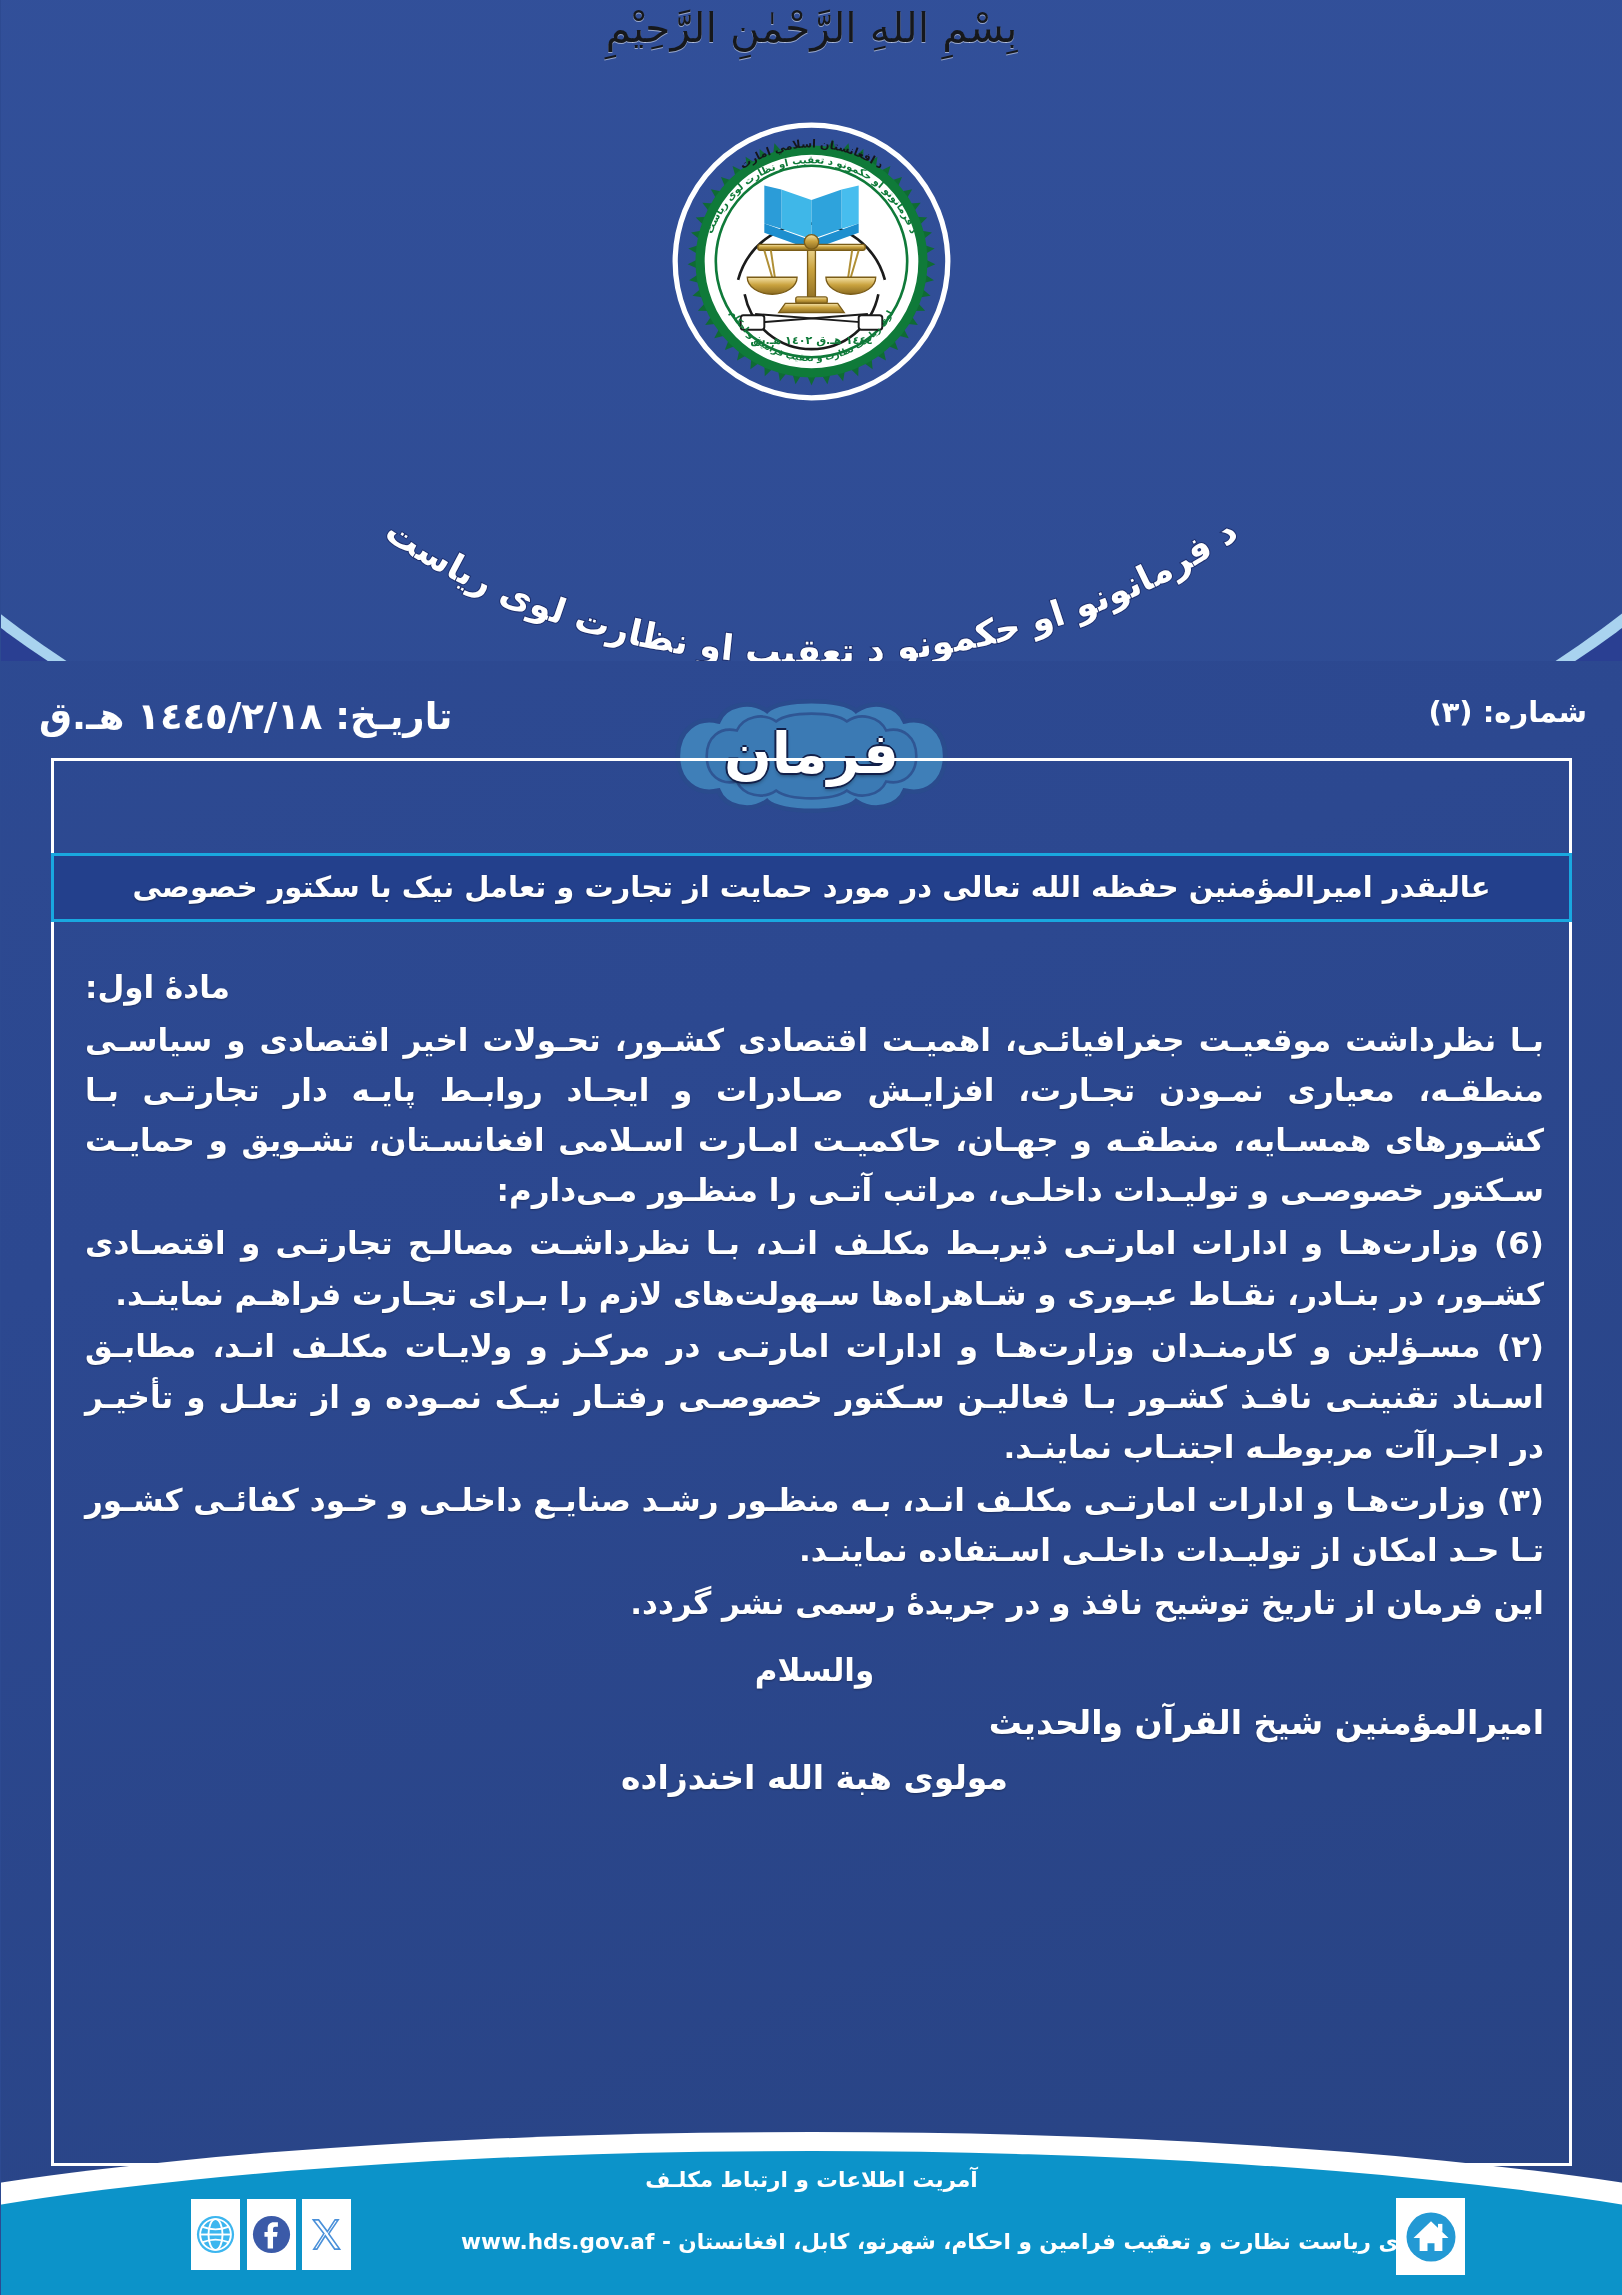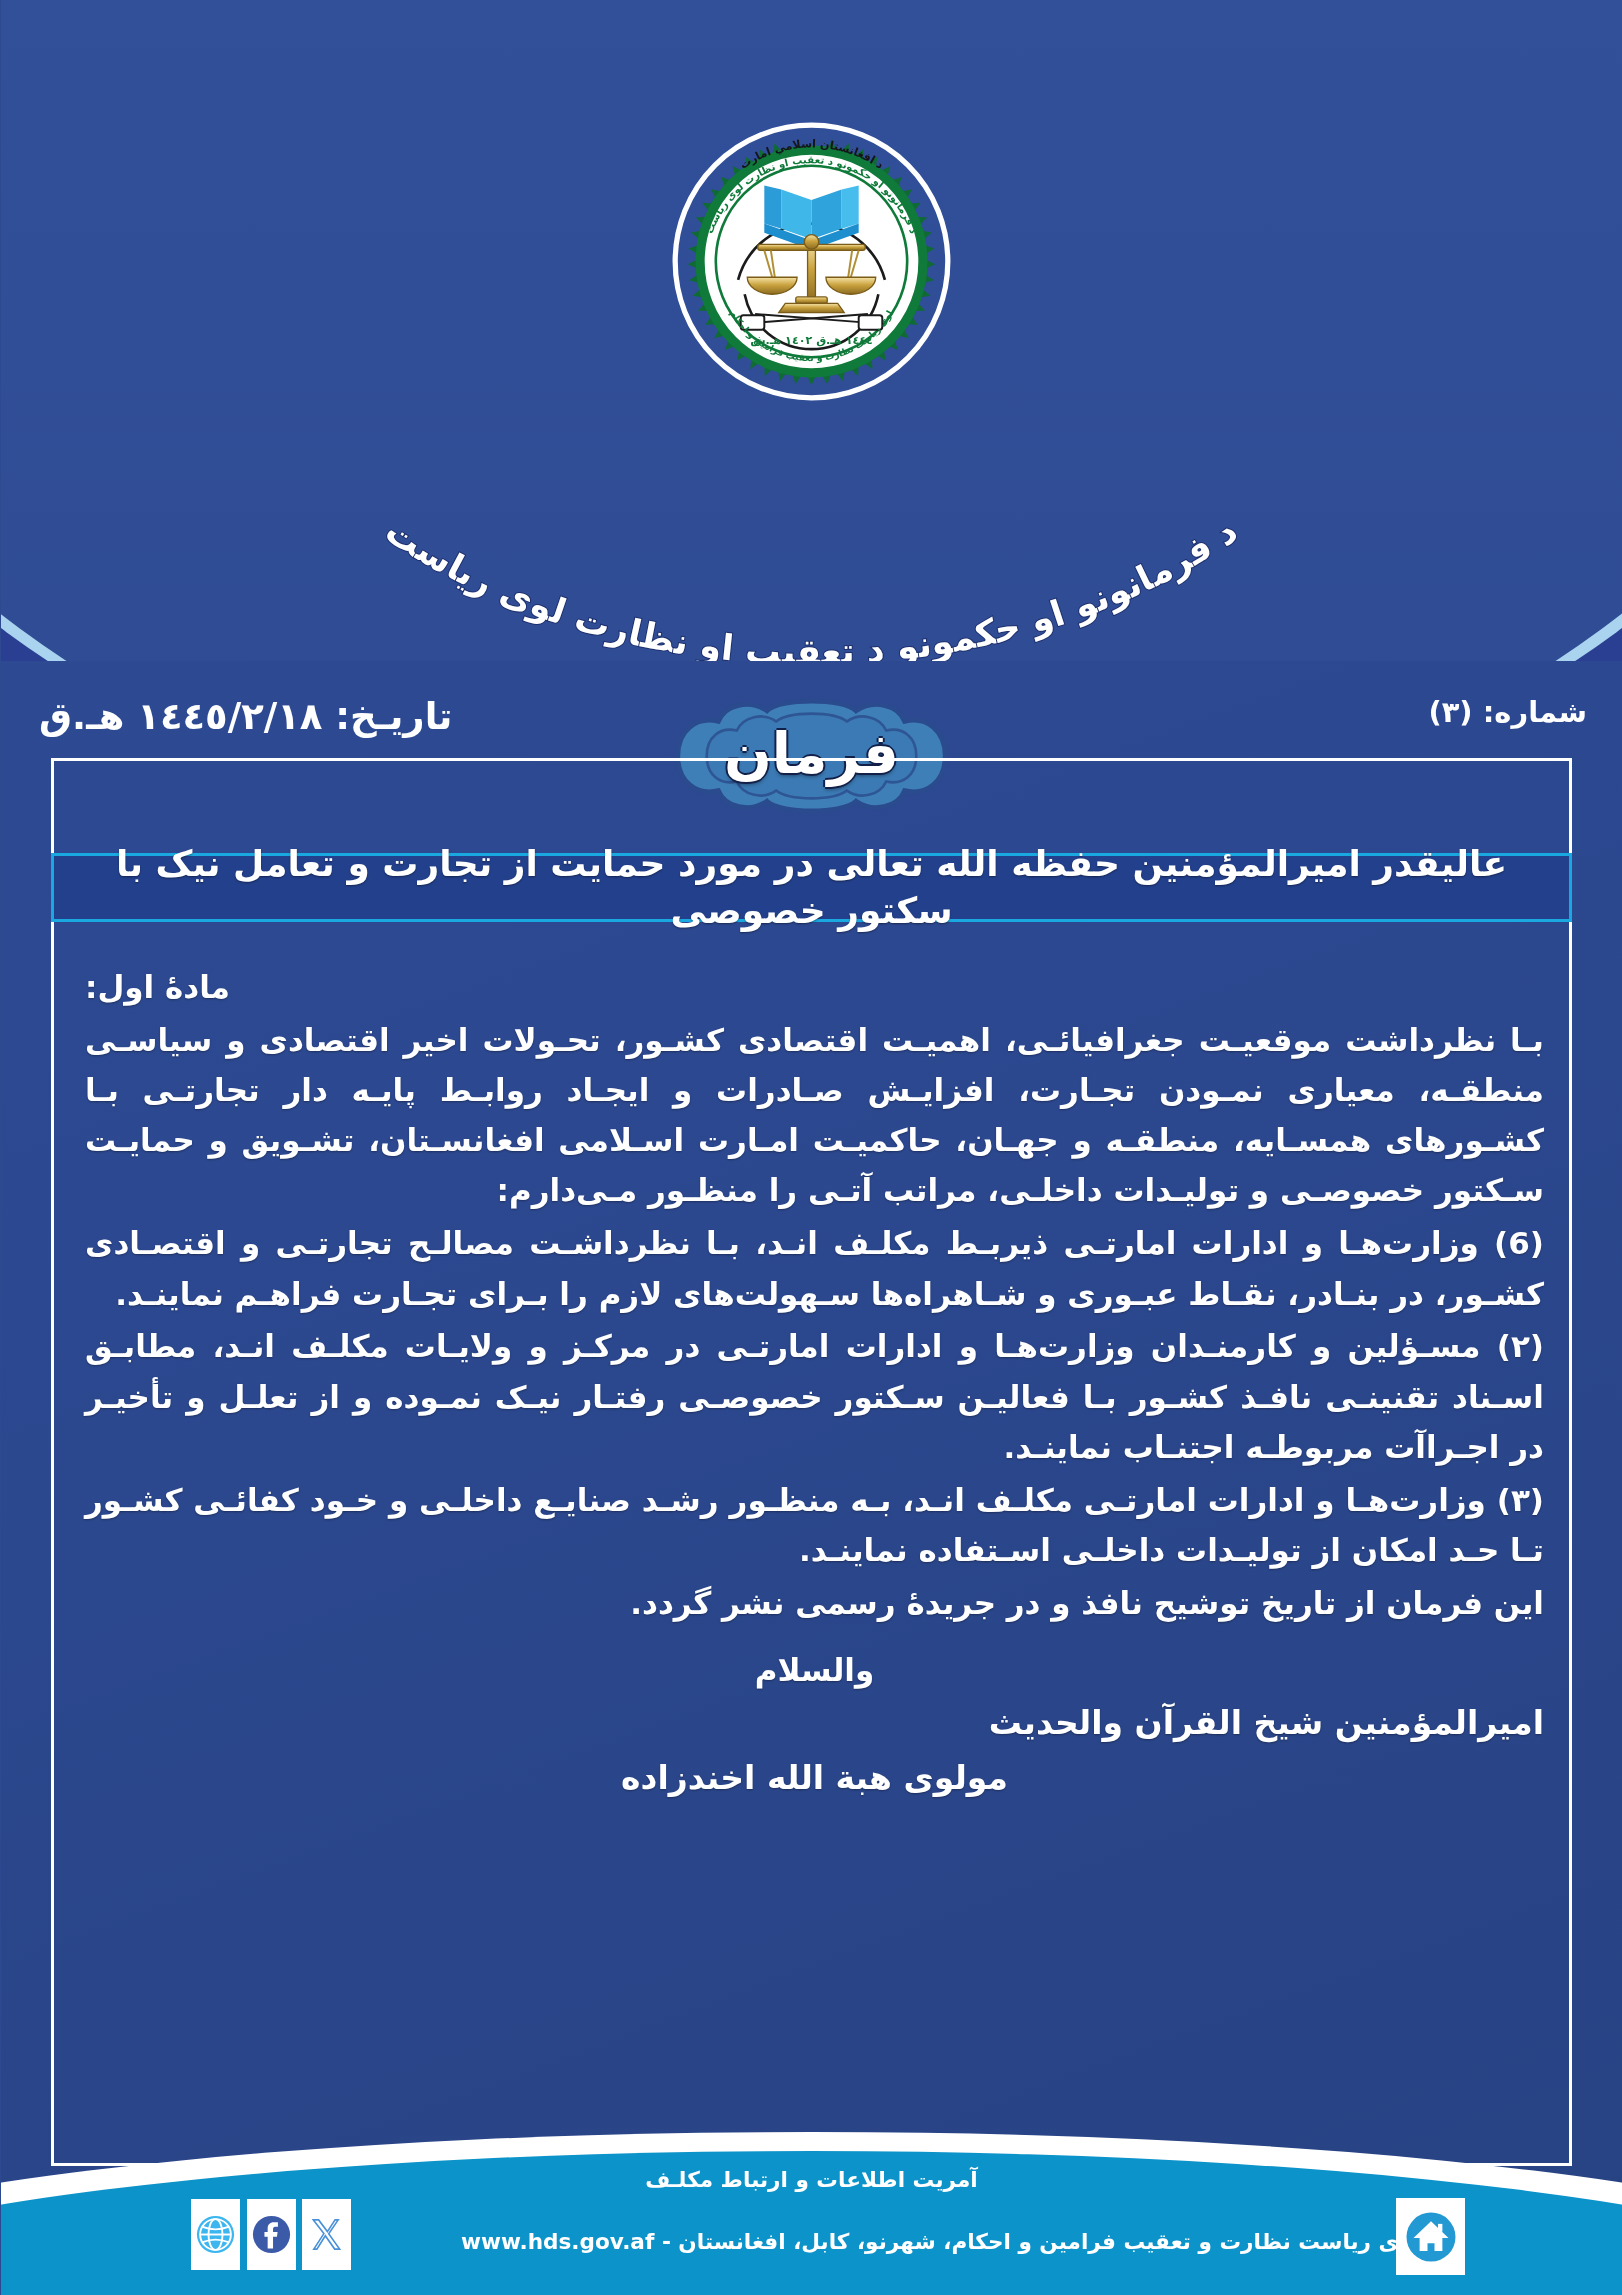--- a/index.html
+++ b/index.html
@@ -81,21 +81,21 @@
   }
 
   
   .title-box{
     position:absolute;left:51px;top:853px;width:1521px;height:69px;
     border:3.9px solid #19a8e0;box-sizing:border-box;
     background:#23408c;
     display:flex;align-items:center;justify-content:center;
   }
   .title-box .t{
-    font-size:36px;font-weight:bold;color:#ffffff;direction:rtl;text-align:center;
+    font-size:29px;font-weight:bold;color:#ffffff;direction:rtl;text-align:center;
     text-shadow:0 1.3px 2px rgba(0,0,0,.4);padding:0 26px;line-height:1.3;
   }
 
   
   .body{
     position:absolute;left:85px;top:962px;width:1459px;
     direction:rtl;text-align:justify;color:#ffffff;
     font-size:31px;line-height:1.62;font-weight:bold;
     text-shadow:0 1.3px 2px rgba(0,0,0,.32);
   }
@@ -166,20 +166,21 @@
 
     <svg class="curve-text" viewBox="0 0 2480 1010">
       <defs>
         <path id="namePath" d="M 300 470 A 980 760 0 0 0 2180 470" fill="none"></path>
       </defs>
       <text>
         <textPath href="#namePath" startOffset="50%" text-anchor="middle">د فرمانونو او حکمونو د تعقیب او نظارت لوی ریاست</textPath>
       </text>
     </svg>
 
+    <div class="bismillah">بِسْمِ اللهِ الرَّحْمٰنِ الرَّحِيْمِ</div>
 
     <div class="emblem">
       <svg viewBox="0 0 444 444">
         <defs>
           <path id="embTop" d="M 62 232 A 160 160 0 0 1 382 232" fill="none"></path>
           <path id="embBot" d="M 80 232 A 142 142 0 0 0 364 232" fill="none"></path>
           <path id="embOuterTop" d="M 40 230 A 182 182 0 0 1 404 230" fill="none"></path>
           <path id="embOuterBot" d="M 52 230 A 170 170 0 0 0 392 230" fill="none"></path>
           <radialGradient id="gold" cx="50%" cy="35%">
             <stop offset="0%" stop-color="#f3dd9a"></stop>

